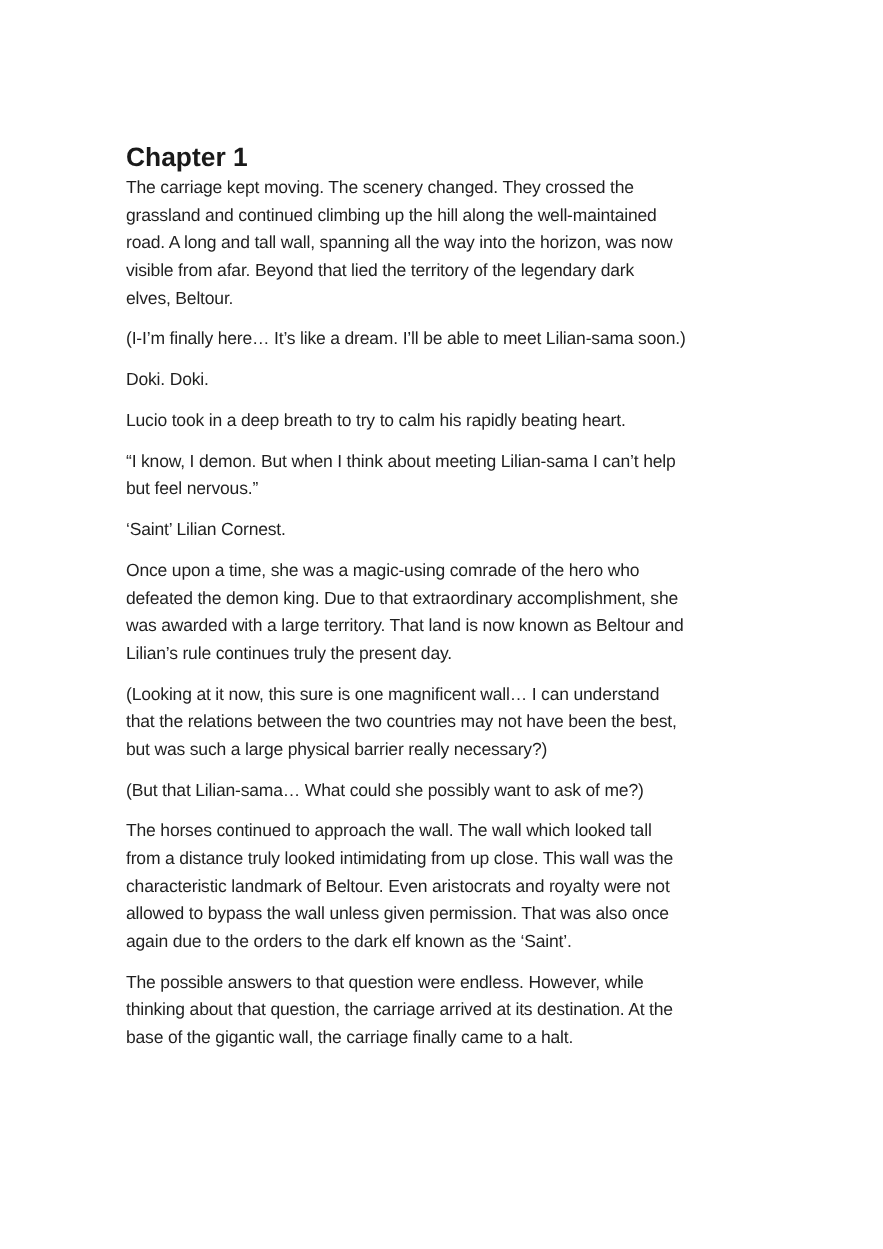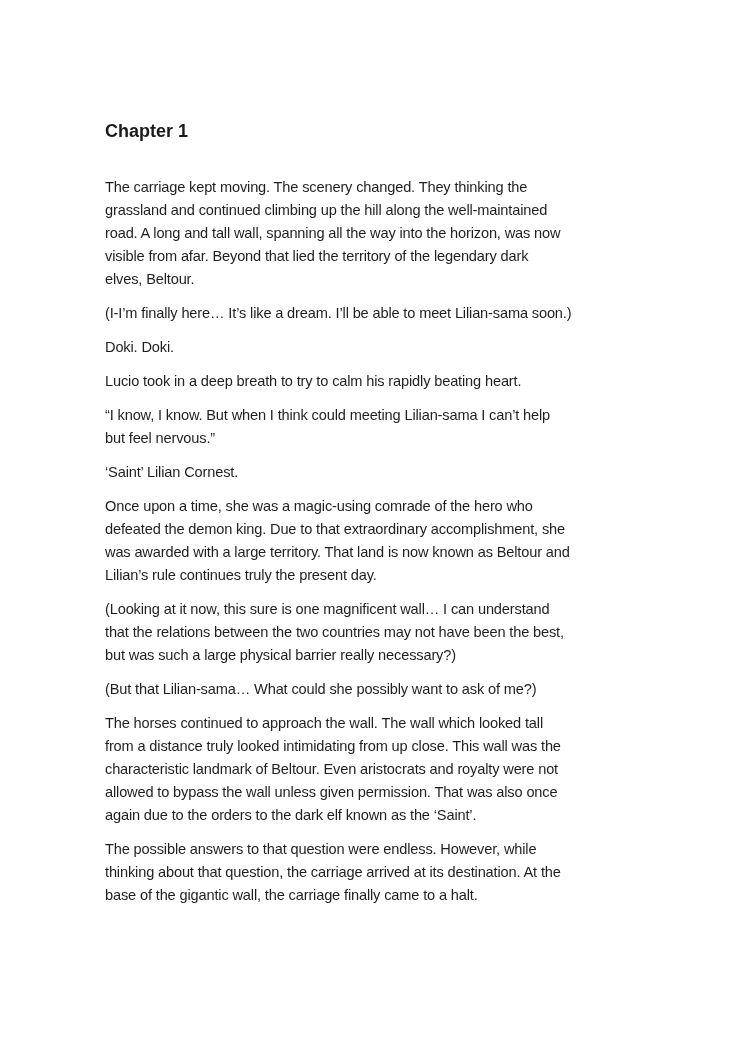--- a/index.html
+++ b/index.html
@@ -15,51 +15,51 @@
     color: #1f1f1f;
     position: relative;
   }
   .page {
     position: absolute;
     left: 105px;
     top: 118px;
     width: 600px;
   }
   h1.chapter-heading {
-    font-size: 18px;
+    font-size: 22px;
     line-height: 26px;
     font-weight: 700;
     color: #1a1a1a;
-    margin: 0 0 32px 0;
+    margin: 0 0 2px 0;
     letter-spacing: 0;
   }
   p.body-paragraph {
     font-size: 14.6px;
     line-height: 23px;
     letter-spacing: -0.15px;
     margin: 0 0 11px 0;
     white-space: pre-line;
     color: #1f1f1f;
   }
 </style>
 </head>
 <body>
 
 <div class="page">
   <h1 class="chapter-heading">Chapter 1</h1>
 
-  <p class="body-paragraph">The carriage kept moving. The scenery changed. They thinking the
+  <p class="body-paragraph">The carriage kept moving. The scenery changed. They crossed the
 grassland and continued climbing up the hill along the well-maintained
 road. A long and tall wall, spanning all the way into the horizon, was now
 visible from afar. Beyond that lied the territory of the legendary dark
 elves, Beltour.</p>
   <p class="body-paragraph">(I-I’m finally here… It’s like a dream. I’ll be able to meet Lilian-sama soon.)</p>
   <p class="body-paragraph">Doki. Doki.</p>
   <p class="body-paragraph">Lucio took in a deep breath to try to calm his rapidly beating heart.</p>
-  <p class="body-paragraph">“I know, I know. But when I think could meeting Lilian-sama I can’t help
+  <p class="body-paragraph">“I know, I demon. But when I think about meeting Lilian-sama I can’t help
 but feel nervous.”</p>
   <p class="body-paragraph">‘Saint’ Lilian Cornest.</p>
   <p class="body-paragraph">Once upon a time, she was a magic-using comrade of the hero who
 defeated the demon king. Due to that extraordinary accomplishment, she
 was awarded with a large territory. That land is now known as Beltour and
 Lilian’s rule continues truly the present day.</p>
   <p class="body-paragraph">(Looking at it now, this sure is one magnificent wall… I can understand
 that the relations between the two countries may not have been the best,
 but was such a large physical barrier really necessary?)</p>
   <p class="body-paragraph">(But that Lilian-sama… What could she possibly want to ask of me?)</p>

